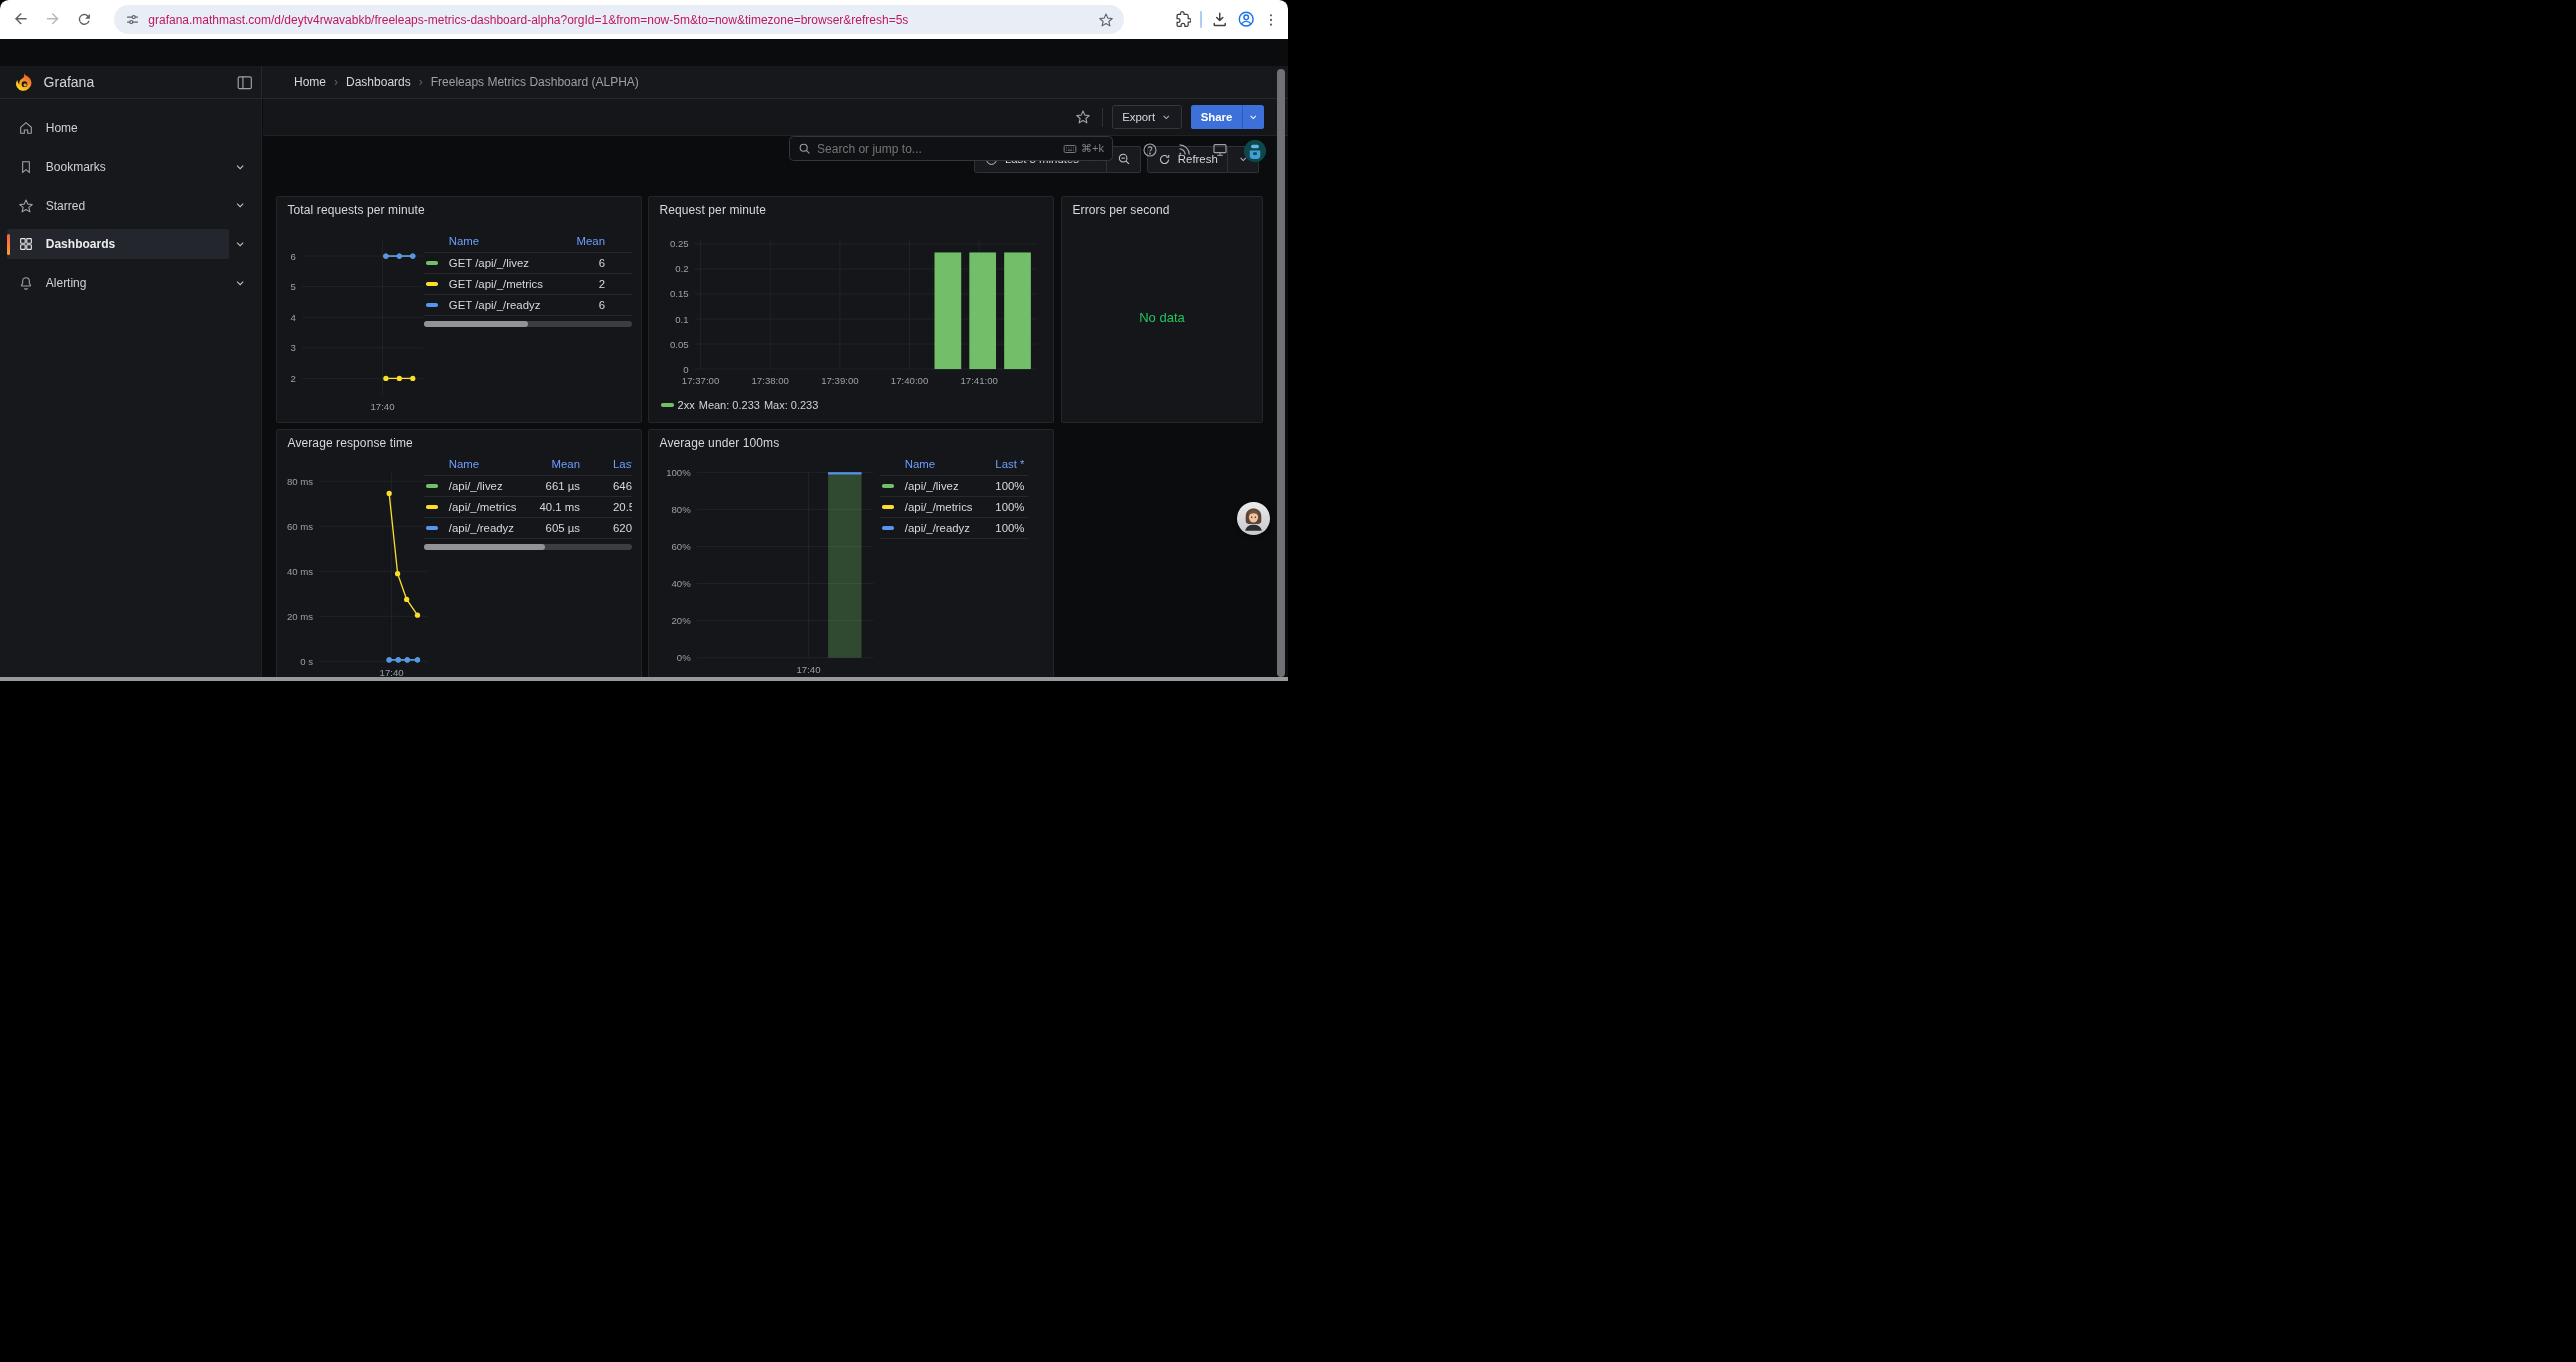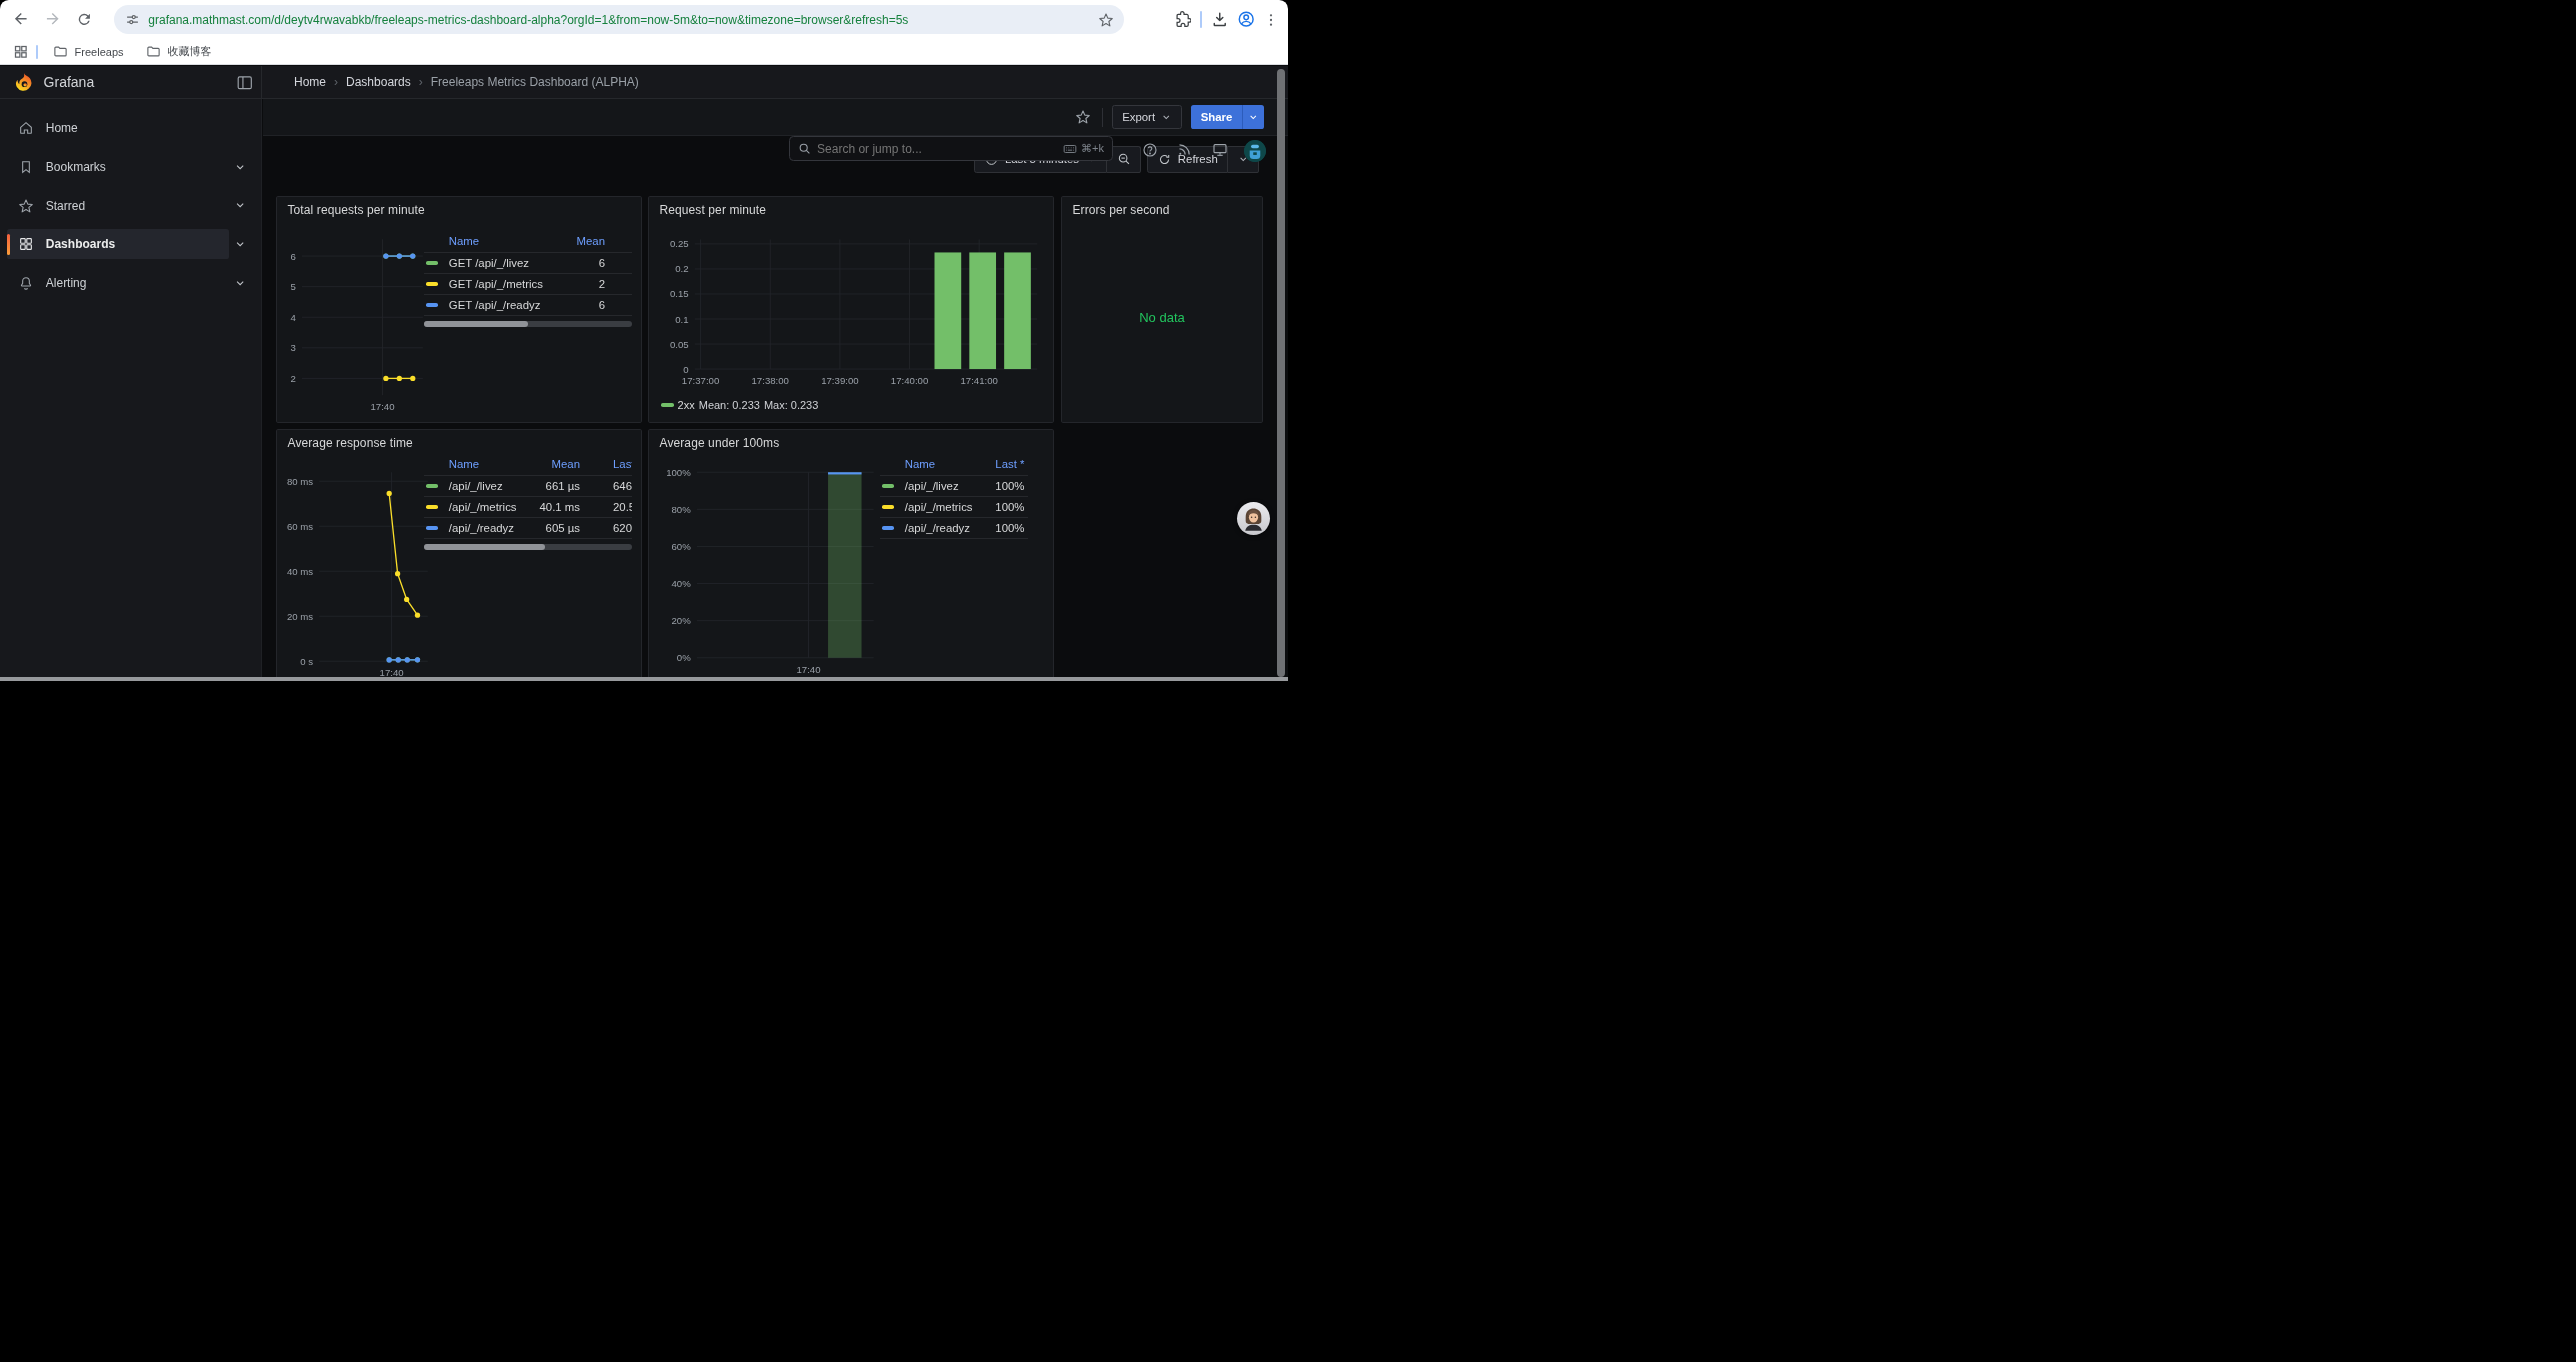--- a/index.html
+++ b/index.html
@@ -4,21 +4,21 @@
 <style>
   * { margin:0; padding:0; box-sizing:border-box; }
   html,body { width:1288px; height:681px; background:#000; overflow:hidden; }
   body { font-family:"Liberation Sans", sans-serif; }
   .screen { position:relative; width:1288px; height:681px; background:#0b0c0e; overflow:hidden; border-radius:8.8px 8.8px 0 0; }
 
   
   .browser-toolbar { position:absolute; left:0; top:0; width:100%; height:39px; background:#ffffff; z-index:30; }
   .nav-btn { position:absolute; top:9.6px; width:19px; height:19px; display:flex; align-items:center; justify-content:center; cursor:pointer; }
   .omnibox { position:absolute; left:114px; top:5.3px; width:1010px; height:29px; border-radius:15px; background:#e9eef6; display:flex; align-items:center; padding:0 10.5px; }
-  .omnibox .url { flex:1; font-size:12px; color:#15803d; margin-left:8.8px; white-space:nowrap; overflow:hidden; }
+  .omnibox .url { flex:1; font-size:12px; color:#be185d; margin-left:8.8px; white-space:nowrap; overflow:hidden; }
   .chrome-right { position:absolute; right:0; top:0; height:39px; display:flex; align-items:center; }
   .chrome-divider { width:1.8px; height:17.5px; background:#aecbfa; margin:0 7px; border-radius:0.9px; }
 
   .bookmarks-bar { position:absolute; left:0; top:39px; width:100%; height:26px; background:#ffffff; border-bottom:0.9px solid #dadce0; display:flex; align-items:center; z-index:30; }
   .bm-divider { width:1.8px; height:14px; background:#aecbfa; margin:0 8.8px 0 5.3px; border-radius:0.9px; }
   .bm-item { display:flex; align-items:center; gap:6.1px; padding:2.6px 7px; border-radius:6.1px; cursor:pointer; font-size:11px; color:#45494e; }
 
   
   .gf-header { position:absolute; left:0; top:66px; width:100%; height:33px; background:#17181c; border-bottom:0.9px solid #26282c; z-index:20; }
   .gf-brand { position:absolute; left:0; top:0; width:262px; height:100%; border-right:0.9px solid #26282c; display:flex; align-items:center; }
@@ -153,43 +153,20 @@
       <div class="icon-btn" style="margin:0 7px 0 3.5px">
         <svg width="16" height="16" viewBox="0 0 24 24">
             <circle cx="12" cy="5" r="1.7" fill="#5f6368"></circle>
             <circle cx="12" cy="12" r="1.7" fill="#5f6368"></circle>
             <circle cx="12" cy="19" r="1.7" fill="#5f6368"></circle>
           </svg>
       </div>
     </div>
   </div>
 
-  <div class="bookmarks-bar">
-    <div class="icon-btn" style="margin-left:9.6px">
-      <svg width="15" height="15" viewBox="0 0 24 24" fill="none" stroke="#5f6368" stroke-width="2">
-          <rect x="4" y="4" width="7" height="7"></rect>
-          <rect x="14" y="4" width="7" height="7"></rect>
-          <rect x="4" y="14" width="7" height="7"></rect>
-          <rect x="14" y="14" width="7" height="7"></rect>
-        </svg>
-    </div>
-    <div class="bm-divider"></div>
-    <div class="bm-item">
-      <svg width="15" height="15" viewBox="0 0 24 24">
-          <path d="M3 6.5A1.5 1.5 0 0 1 4.5 5H9l2 2h8.5A1.5 1.5 0 0 1 21 8.5v9a1.5 1.5 0 0 1-1.5 1.5h-15A1.5 1.5 0 0 1 3 17.5z" fill="none" stroke="#5f6368" stroke-width="1.8"></path>
-        </svg>
-      <span>Freeleaps</span>
-    </div>
-    <div class="bm-item" style="margin-left:8.8px">
-      <svg width="15" height="15" viewBox="0 0 24 24">
-          <path d="M3 6.5A1.5 1.5 0 0 1 4.5 5H9l2 2h8.5A1.5 1.5 0 0 1 21 8.5v9a1.5 1.5 0 0 1-1.5 1.5h-15A1.5 1.5 0 0 1 3 17.5z" fill="none" stroke="#5f6368" stroke-width="1.8"></path>
-        </svg>
-      <span>收藏博客</span>
-    </div>
-  </div>
 
   <div class="gf-header">
     <div class="gf-brand">
       <span style="margin-left:14px">
         <svg width="20" height="20" viewBox="0 0 24 24">
           <defs>
               <linearGradient id="gflame" x1="0" y1="1" x2="0.6" y2="0">
                 <stop offset="0" stop-color="#FCEE1F"></stop>
                 <stop offset="1" stop-color="#F15B2A"></stop>
               </linearGradient>

